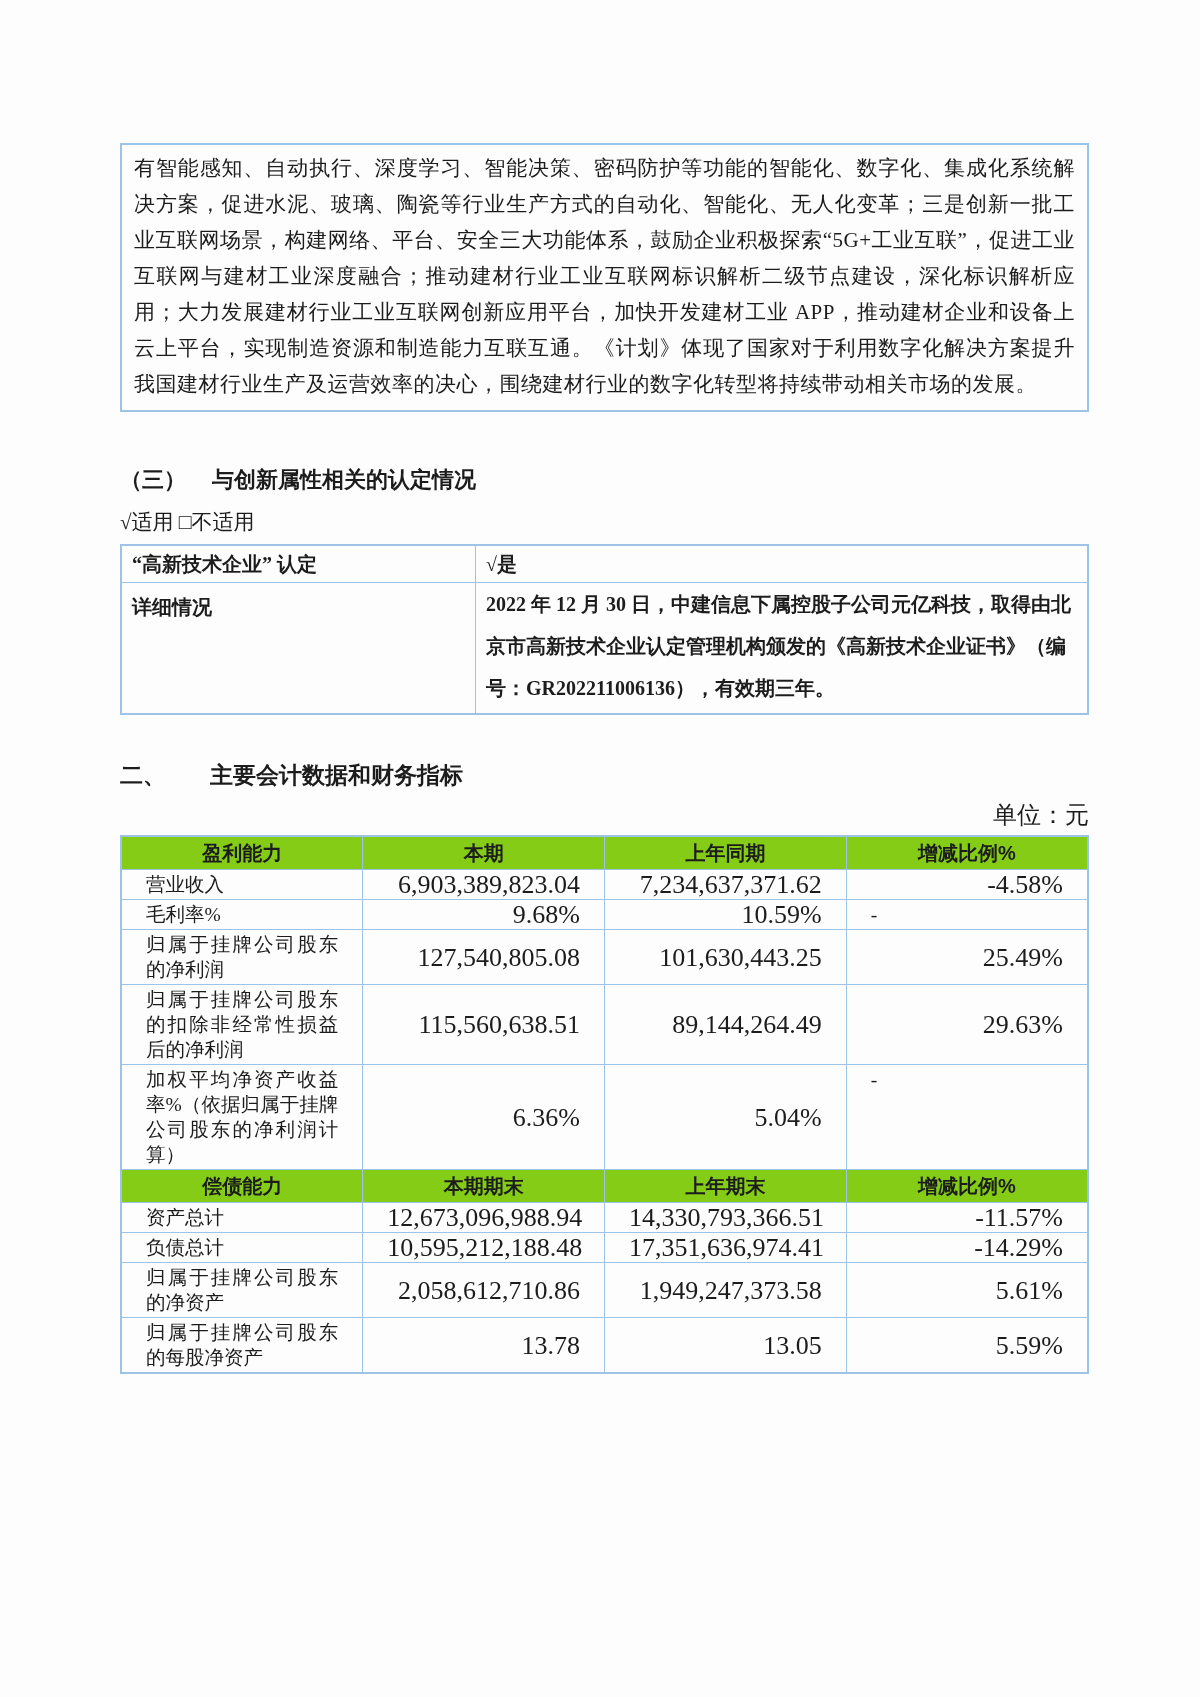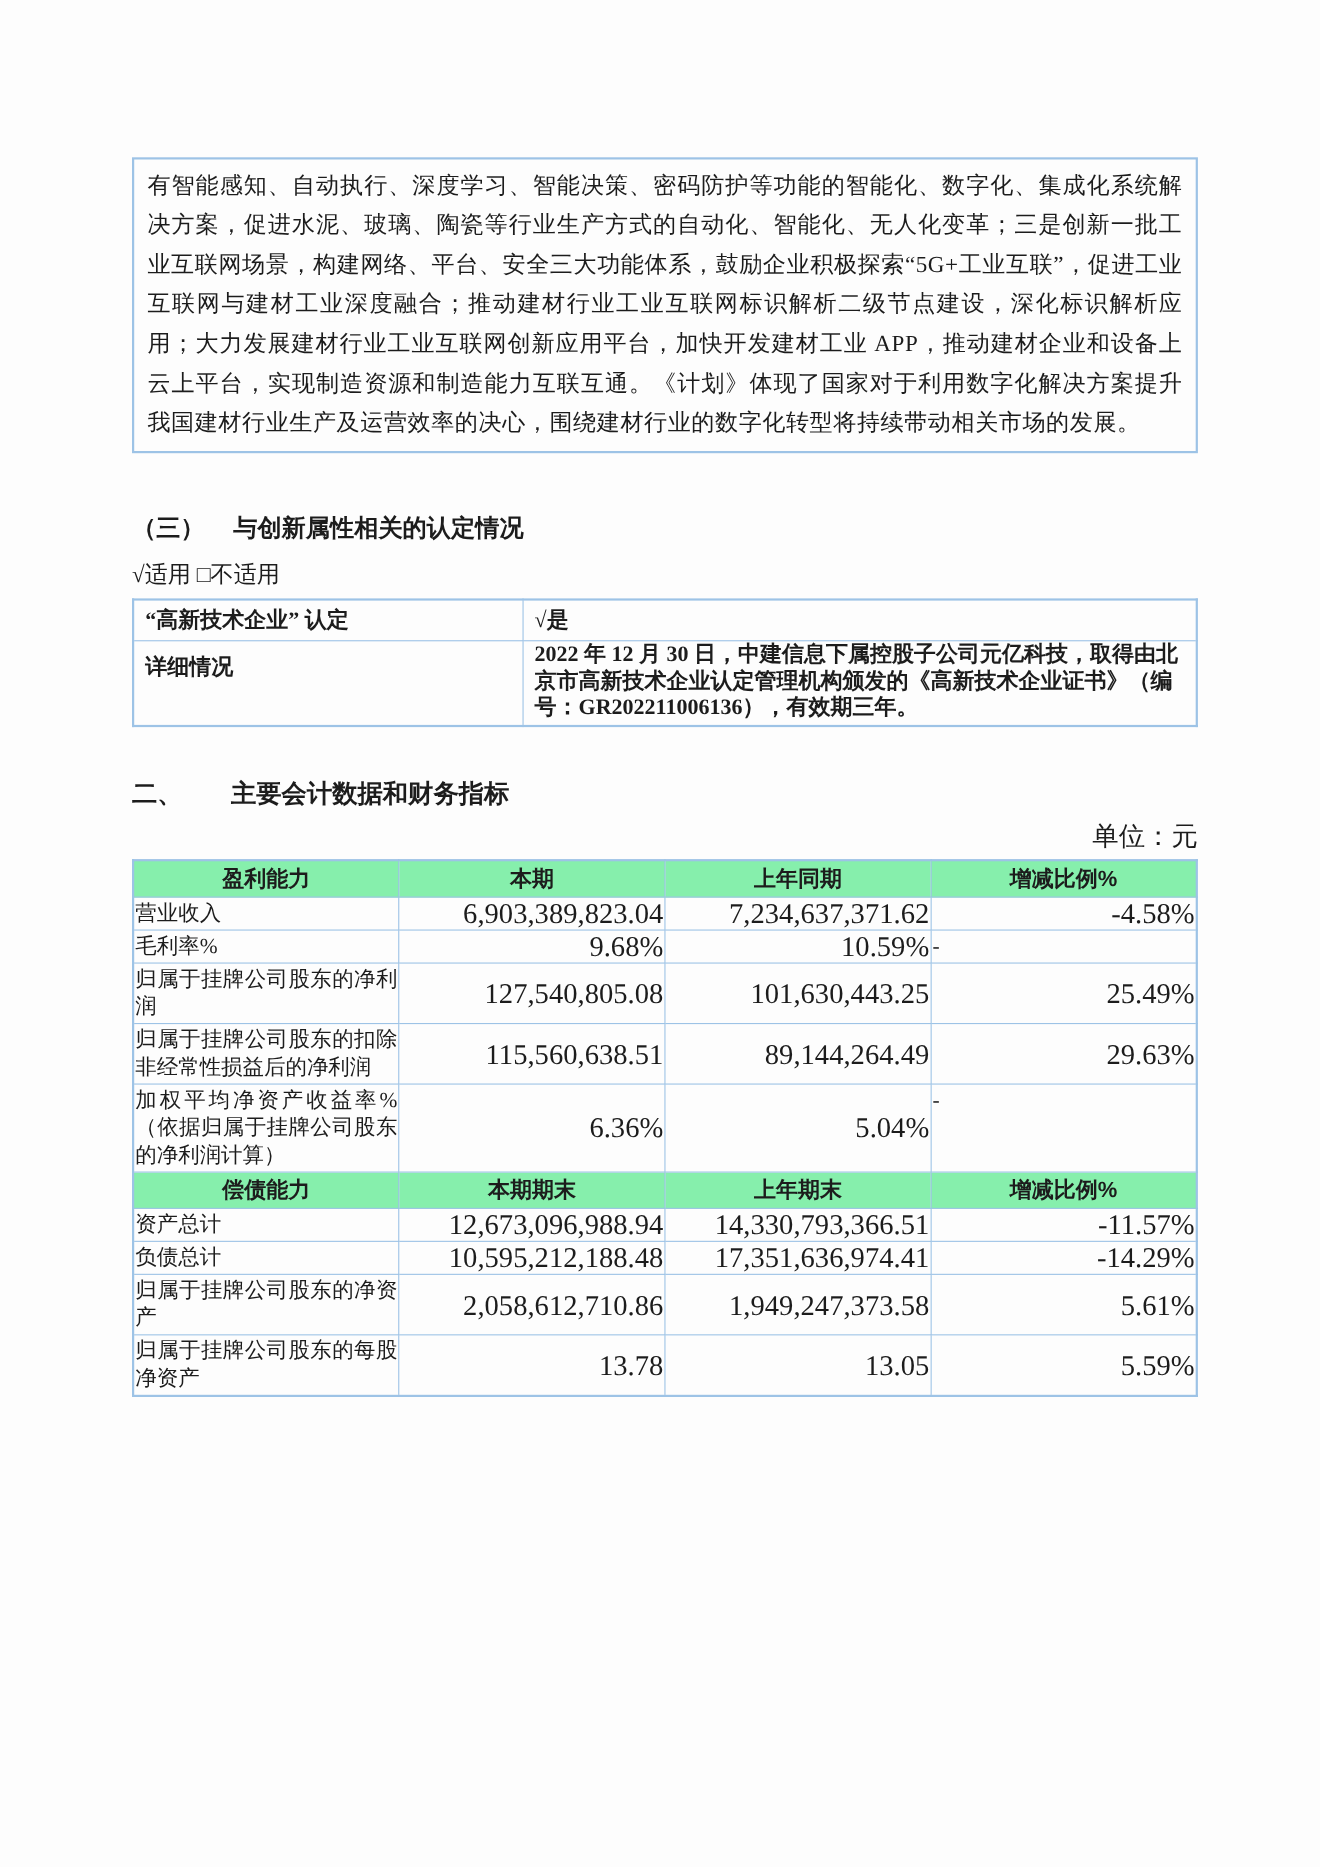--- a/index.html
+++ b/index.html
@@ -61,45 +61,45 @@
     font-weight:bold;
   }
   .cert-table td{
     border:1.5px solid #9dc3e6;
     font-size:20px;
     padding:3px 10px;
     vertical-align:top;
     text-align:left;
   }
   .cert-table .c1{width:333px;}
-  .cert-table .detail-val{line-height:24px;padding-top:0;padding-bottom:4px;}
+  .cert-table .detail-val{line-height:42px;padding-top:0;padding-bottom:4px;}
   .cert-table .one-line{line-height:30px;}
   
   .unit-line{
     margin-top:14px;
     text-align:right;
     font-size:24px;
     line-height:24px;
   }
   
   .fin-table{
     margin-top:8px;
     width:969px;
     table-layout:fixed;
     border:2px solid #9dc3e6;
   }
   .fin-table col{width:25%;}
   .fin-table td,.fin-table th{
     border:1.5px solid #9dc3e6;
     font-size:19.5px;
-    padding:2px 1px;
+    padding:2px 24px;
     vertical-align:middle;
   }
   .fin-table th{
-    background:#86efac;
+    background:#84cc16;
     font-family:"Liberation Sans","DejaVu Sans",sans-serif;
     font-weight:bold;
     text-align:center;
     font-size:20px;
     line-height:26px;
     padding:3px 6px;
     margin-left:37px;
   }
   .fin-table td.lbl{
     text-align:left;

